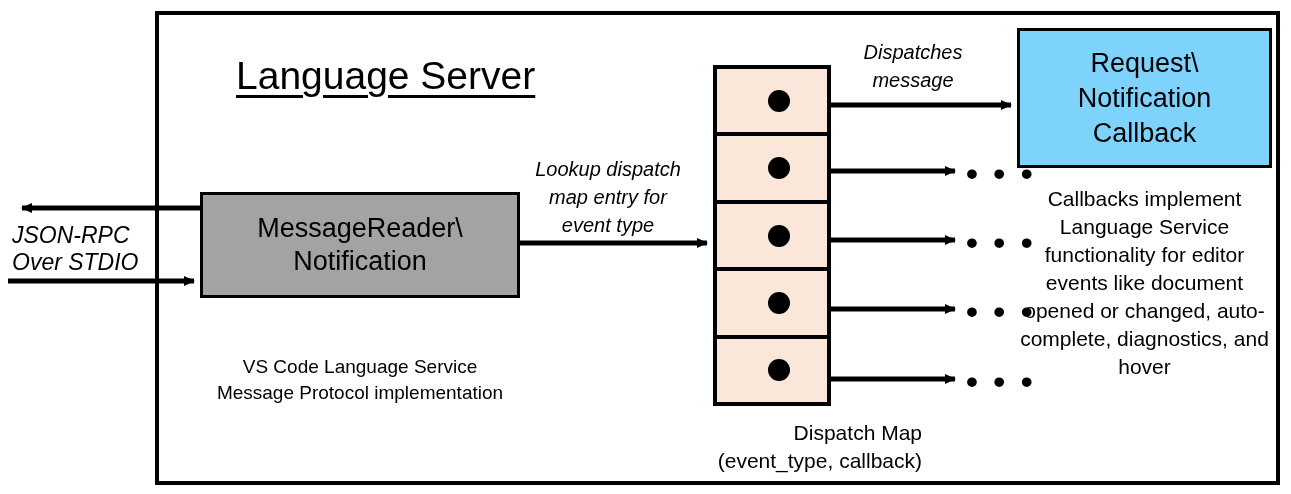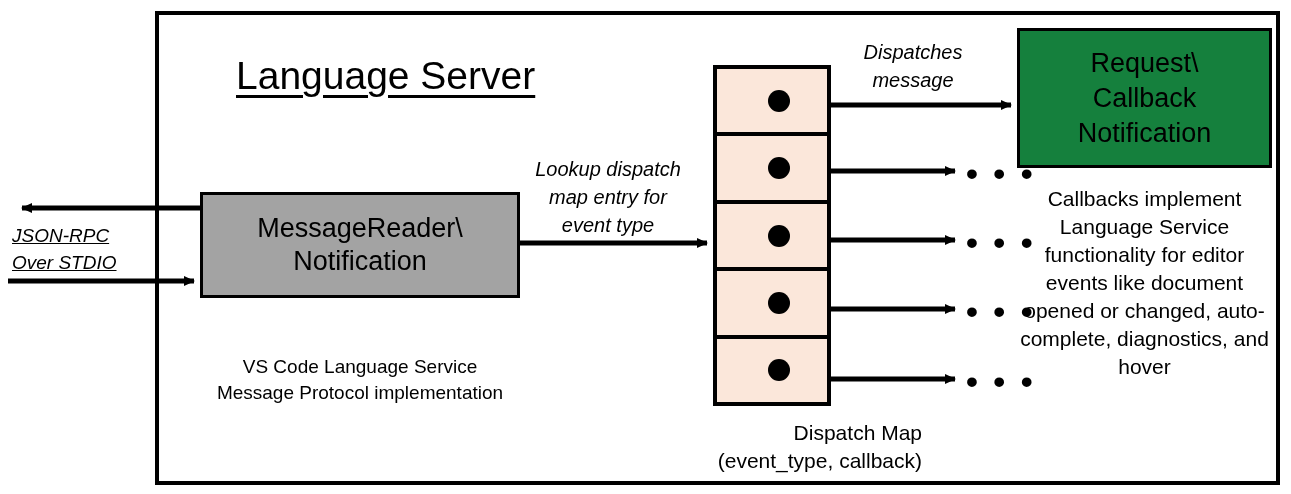--- a/index.html
+++ b/index.html
@@ -71,21 +71,21 @@
     height: 106px;
     background: #a3a3a3;
     font-size: 27px;
     line-height: 33px;
   }
   #callback-box {
     left: 1017px;
     top: 28px;
     width: 255px;
     height: 140px;
-    background: #15803d;
+    background: #7dd3fc;
     font-size: 27px;
     line-height: 35px;
   }
   .node-box .box-text { display: block; }
 
   
   .caption {
     position: absolute;
     text-align: center;
     font-size: 19px;
@@ -120,24 +120,23 @@
     font-style: italic;
     font-size: 20px;
     line-height: 28px;
     text-align: center;
     white-space: pre-line;
   }
   #label-jsonrpc {
     left: 12px;
     top: 222px;
     width: 160px;
-    font-size: 19px;
+    font-size: 23px;
     line-height: 27px;
     text-align: left;
-    text-decoration: underline;
   }
   #label-lookup {
     left: 508px;
     top: 155px;
     width: 200px;
   }
   #label-dispatches {
     left: 833px;
     top: 38px;
     width: 160px;
@@ -261,22 +260,22 @@
       <span class="map-dot"></span>
     </div>
   </div>
 
   <div class="caption" id="dispatch-caption">Dispatch Map
 (event_type, callback)</div>
 
   <div class="node-box" id="callback-box">
     <div>
       <span class="box-text">Request\</span>
+      <span class="box-text">Notification</span>
       <span class="box-text">Callback</span>
-      <span class="box-text">Notification</span>
     </div>
   </div>
 
   <div class="caption" id="callback-caption">Callbacks implement Language Service functionality for editor events like document opened or changed, auto-complete, diagnostics, and hover</div>
 
   <div class="edge-label" id="label-jsonrpc">JSON-RPC
 Over STDIO</div>
 
   <div class="edge-label" id="label-lookup">Lookup dispatch
 map entry for

